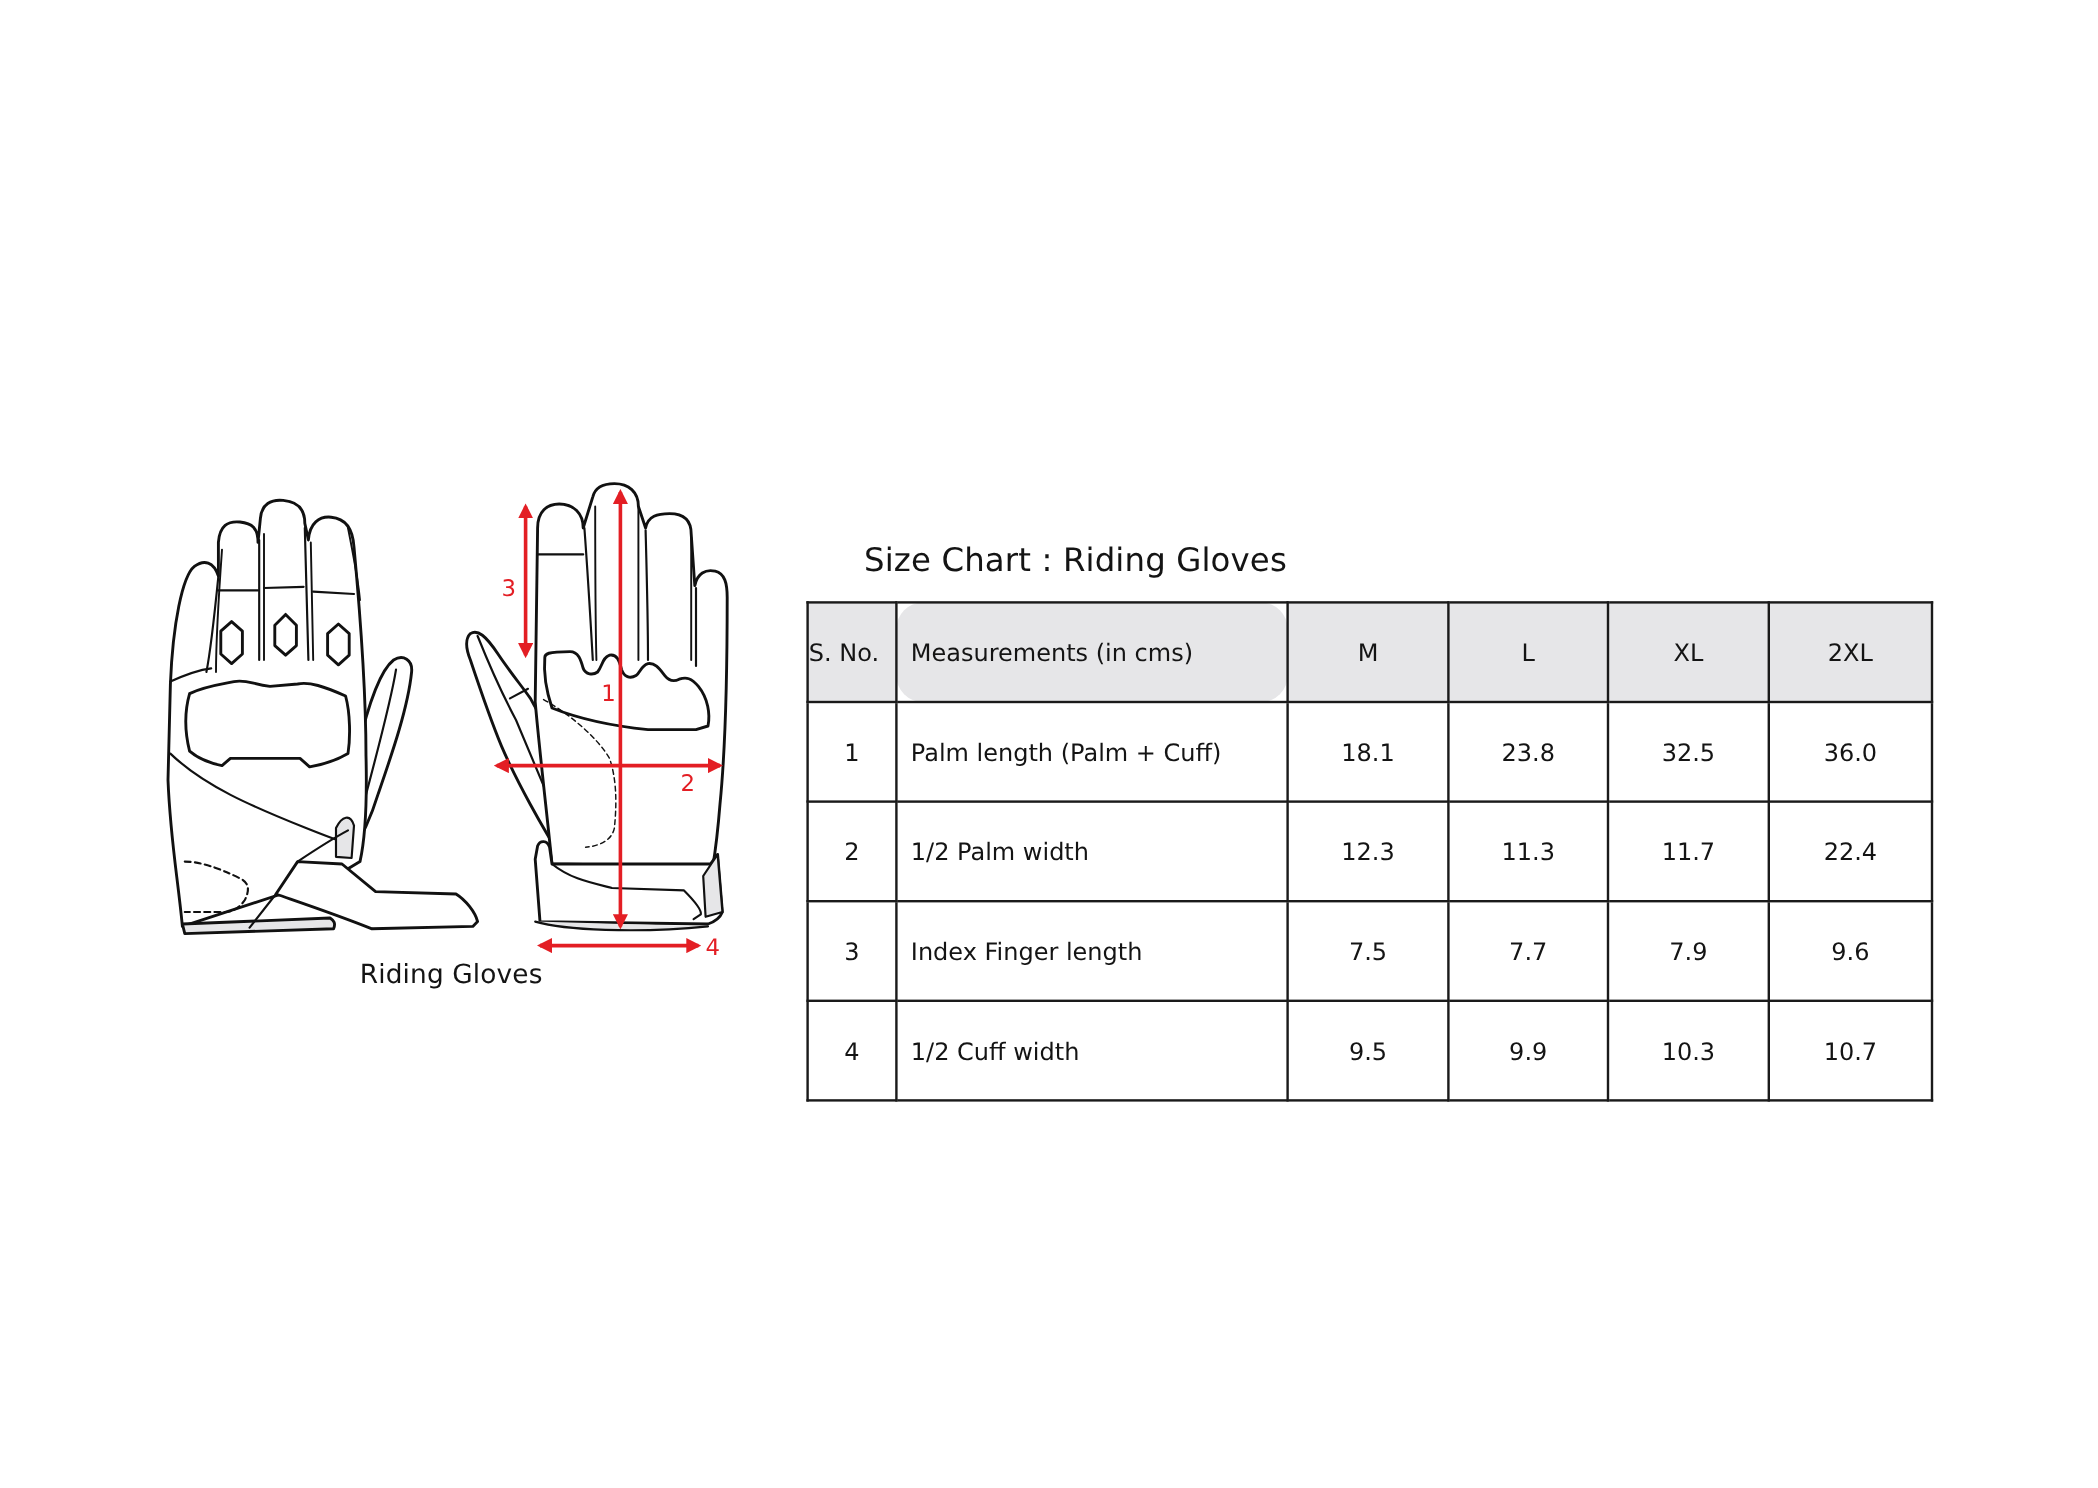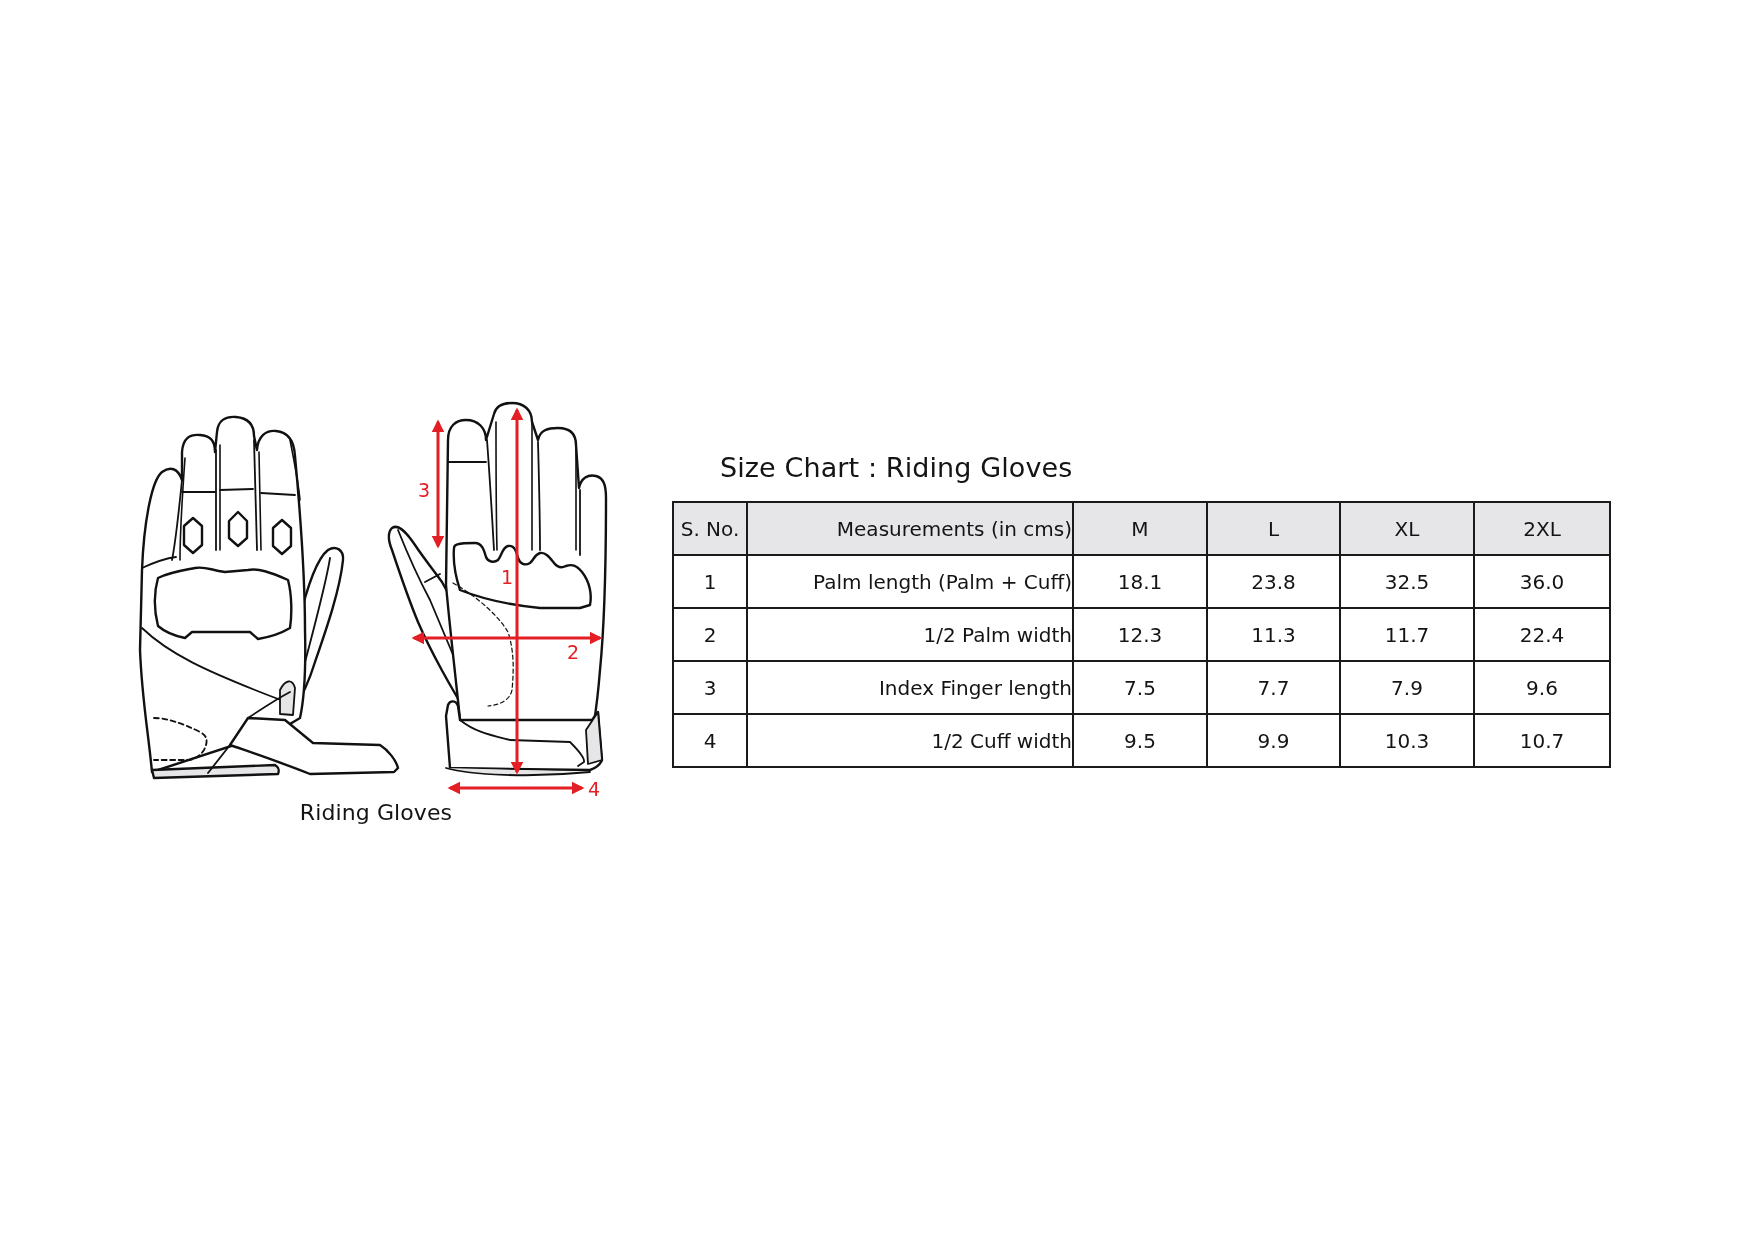--- a/index.html
+++ b/index.html
@@ -6,25 +6,25 @@
   body { width: 1748px; height: 1240px; position: relative; overflow: hidden;
          font-family: "DejaVu Sans", "Liberation Sans", sans-serif; color: #141414; }
   .illustration { position: absolute; left: 130px; top: 400px; width: 500px; height: 420px; }
   .illustration svg { width: 500px; height: 420px; display: block; }
   .caption { position: absolute; left: 266px; top: 800px; width: 220px; text-align: center;
              font-size: 22px; font-weight: 500; letter-spacing: 0.1px; }
   .chart-title { position: absolute; left: 673px; top: 452px; font-size: 27px; font-weight: 500;
                  letter-spacing: 0.1px; white-space: nowrap; margin-left: 47px; }
   table.size-table { position: absolute; left: 672px; top: 501px; border-collapse: collapse;
                      table-layout: fixed; width: 937px; }
-  .size-table th, .size-table td { border: 2.5px solid #1a1a1a; height: 51px; padding: 0;
+  .size-table th, .size-table td { border: 2.5px solid #1a1a1a; height: 51px; padding: 15px;
                                    font-size: 20px; font-weight: 500; text-align: center;
                                    vertical-align: middle; white-space: nowrap; }
   .size-table thead th { background: #e6e6e8; }
-  .size-table .col-label { text-align: right; padding-left: 11px; }
+  .size-table .col-label { text-align: left; padding-left: 11px; border-radius: 22px; }
   .size-table .col-sno { padding-left: 0; }
 </style>
 </head>
 <body>
 
 <div class="illustration">
   <svg viewBox="0 0 500 420" xmlns="http://www.w3.org/2000/svg">
     <defs>
       <marker id="arrowhead" viewBox="0 0 10 10" refX="8" refY="5" markerWidth="4.2" markerHeight="4.2" orient="auto-start-reverse">
         <path d="M0,0 L10,5 L0,10 z" fill="#e31e24"></path>

